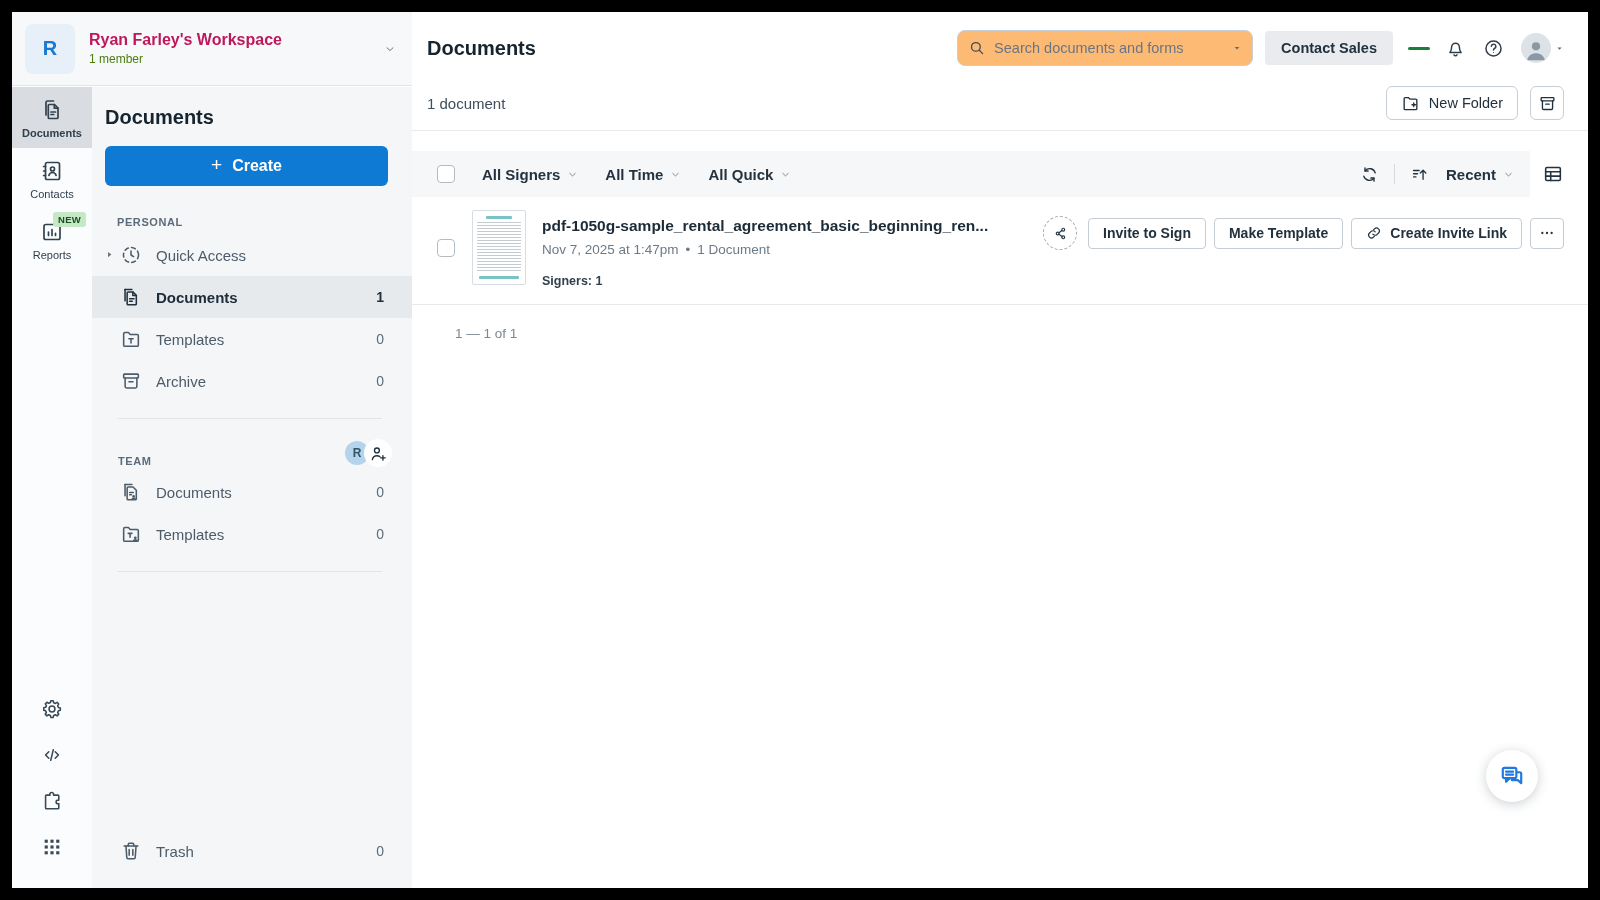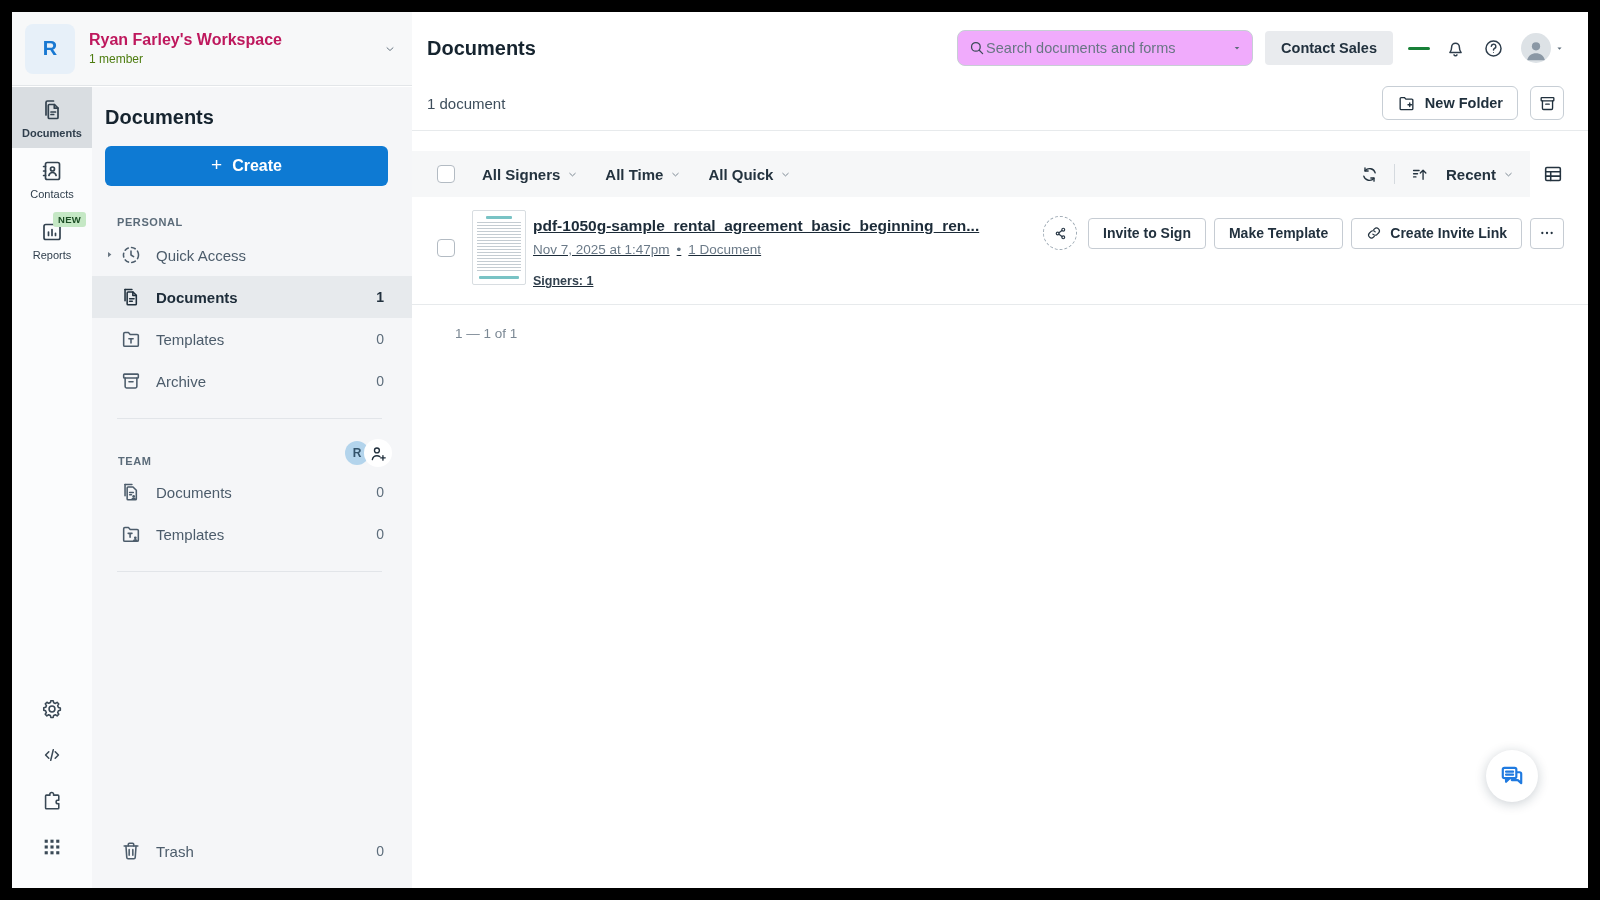--- a/index.html
+++ b/index.html
@@ -62,42 +62,42 @@
     display:flex; align-items:center; justify-content:center; color:#1f2e3b; cursor:pointer; }
   .add-person svg { width:19px; height:19px; }
   .sb-flex-spacer { flex:1; }
   .sb-trash { margin-bottom:16px; }
 
   
   .main { position:absolute; left:400px; top:0; right:0; bottom:0; background:#fff; }
   .main-header { display:flex; align-items:center; height:64px; padding:8px 24px 0 15px; }
   .page-title { font-size:20px; font-weight:700; color:#16242f; }
   .search-box { margin-left:auto; width:296px; height:36px; border:1px solid #c7ced5; border-radius:8px;
-    background:#f0abfc; display:flex; align-items:center; padding:0 10px; }
+    background:#fdba74; display:flex; align-items:center; padding:0 10px; gap:8px; }
   .search-box .sbic { width:18px; height:18px; color:#3c4b59; flex:none; }
   .search-box input { border:none; outline:none; flex:1; min-width:0; font-family:inherit;
     font-size:14.5px; color:#2c3b48; background:transparent; }
   .search-box input::placeholder { color:#68µ778; color:#687684; }
   .search-caret { color:#5a6a78; flex:none; cursor:pointer; }
   .contact-sales { margin-left:12px; height:34px; padding:0 16px; background:#e9ebee; border:none;
     border-radius:4px; font-family:inherit; font-size:14.5px; font-weight:600; color:#22313e; cursor:pointer; }
   .green-dash { width:22px; height:3px; background:#188038; border-radius:2px; margin:0 15px; }
   .hdr-icon { width:21px; height:21px; color:#2e3d4b; cursor:pointer; }
   .hdr-icon + .hdr-icon { margin-left:17px; }
   .hdr-avatar-wrap { display:flex; align-items:center; margin-left:17px; cursor:pointer; }
   .hdr-avatar { width:30px; height:30px; border-radius:50%; background:#dde2e6; overflow:hidden;
     display:flex; align-items:flex-end; justify-content:center; }
   .hdr-avatar svg { width:26px; height:26px; }
   .hdr-avatar-caret { color:#5a6a78; margin-left:4px; }
 
   .toolbar-row { display:flex; align-items:center; height:54px; padding:0 24px 0 15px; }
   .doc-count { font-size:15px; color:#3e4e5c; }
   .new-folder-btn { margin-left:auto; height:34px; border:1px solid #c7ced5; border-radius:6px; background:#fff;
     display:flex; align-items:center; gap:9px; padding:0 14px; font-family:inherit; font-size:14.5px;
-    font-weight:700; color:#20303d; cursor:pointer; }
+    font-weight:400; color:#20303d; cursor:pointer; }
   .new-folder-btn svg { width:19px; height:19px; }
   .archive-btn { width:34px; height:34px; margin-left:12px; border:1px solid #c7ced5; border-radius:6px;
     background:#fff; display:flex; align-items:center; justify-content:center; color:#20303d; cursor:pointer; }
   .archive-btn svg { width:19px; height:19px; }
 
   .divider { height:1px; background:#e7eaec; width:100%; }
 
   .checkbox { width:18px; height:18px; border:1.5px solid #b3bbc3; border-radius:4px; background:#fff;
     cursor:pointer; flex:none; }
 
@@ -114,21 +114,21 @@
   .grid-view-btn { width:22px; height:22px; margin-left:12px; color:#24333f; cursor:pointer; }
 
   .doc-row { display:flex; align-items:flex-start; padding:13px 24px 16px 15px; }
   .doc-row .checkbox { margin:29px 0 0 10px; }
   .thumb { width:54px; height:75px; border:1px solid #d8dde1; border-radius:2px; background:#fff;
     margin-left:17px; padding:5px 4px; display:flex; flex-direction:column; cursor:pointer; }
   .thumb-bar { height:3px; background:#79c3c5; border-radius:1px; }
   .thumb-bar.top { width:60%; margin:0 auto 3px; }
   .thumb-bar.bottom { width:90%; margin:3px auto 0; }
   .thumb-lines { flex:1; background:repeating-linear-gradient(to bottom, #c4ccd2 0 1px, #fff 1px 3px); }
-  .doc-info { margin-left:7px; padding-top:7px; min-width:0;text-decoration:underline; }
+  .doc-info { margin-left:16px; padding-top:7px; min-width:0; }
   .doc-title { font-size:15.5px; font-weight:700; color:#1c2b38; white-space:nowrap; cursor:pointer; }
   .doc-meta { display:flex; align-items:center; gap:7px; margin-top:7px; font-size:13.5px; color:#6b7a88; }
   .doc-signers { margin-top:17px; font-size:12.5px; font-weight:600; color:#32414e; }
   .doc-actions { margin-left:auto; display:flex; align-items:center; gap:8px; padding-top:6px; flex:none; }
   .share-btn { width:34px; height:34px; border:1.5px dashed #9fabb5; border-radius:50%; background:#fff;
     display:flex; align-items:center; justify-content:center; color:#2e3d4b; cursor:pointer; margin-right:3px; }
   .share-btn svg { width:17px; height:17px; }
   .act-btn { height:31px; border:1px solid #c6ccd3; border-radius:4px; background:#fff; padding:0 14px;
     display:flex; align-items:center; gap:8px; font-family:inherit; font-size:14px; font-weight:600;
     color:#22313e; cursor:pointer; }

